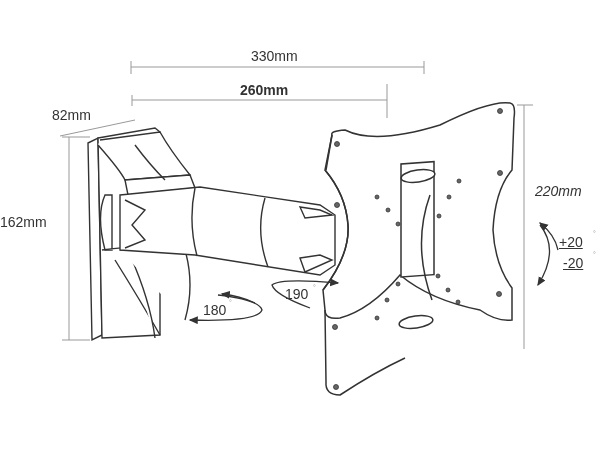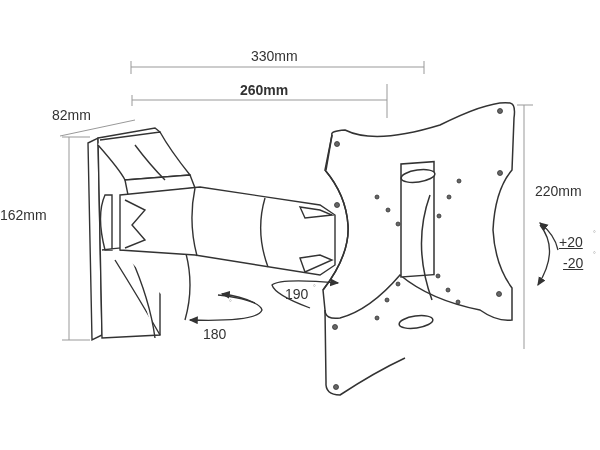--- a/index.html
+++ b/index.html
@@ -106,24 +106,24 @@
     </g>
     <g stroke="#333" stroke-width="1.3" fill="none">
       <path d="M540,225 Q560,250 538,285" marker-end="url(#arr)"></path>
       <path d="M558,250 Q555,235 540,223" marker-end="url(#arr)"></path>
     </g>
   </svg>
 
   <span class="lbl" style="left:251px;top:49px;">330mm</span>
   <span class="lbl" style="left:240px;top:83px;font-weight:bold;">260mm</span>
   <span class="lbl" style="left:52px;top:108px;">82mm</span>
-  <span class="lbl" style="left:0px;top:208px;">162mm</span>
-  <span class="lbl" style="left:535px;top:184px;">220mm</span>
+  <span class="lbl" style="left:0px;top:215px;">162mm</span>
+  <span class="lbl" style="left:535px;top:184px;font-style:italic;">220mm</span>
 
-  <span class="lbl" style="left:203px;top:303px;margin-top:24px;">180</span>
+  <span class="lbl" style="left:203px;top:303px;">180</span>
   <span class="deg" style="left:229px;top:299px;">°</span>
   <span class="lbl" style="left:285px;top:287px;">190</span>
   <span class="deg" style="left:313px;top:284px;">°</span>
   <span class="lbl" style="left:559px;top:235px;text-decoration:underline;">+20</span>
   <span class="deg" style="left:593px;top:230px;">°</span>
   <span class="lbl" style="left:563px;top:256px;text-decoration:underline;">-20</span>
   <span class="deg" style="left:593px;top:251px;">°</span>
 </div>
 
 </body></html>

